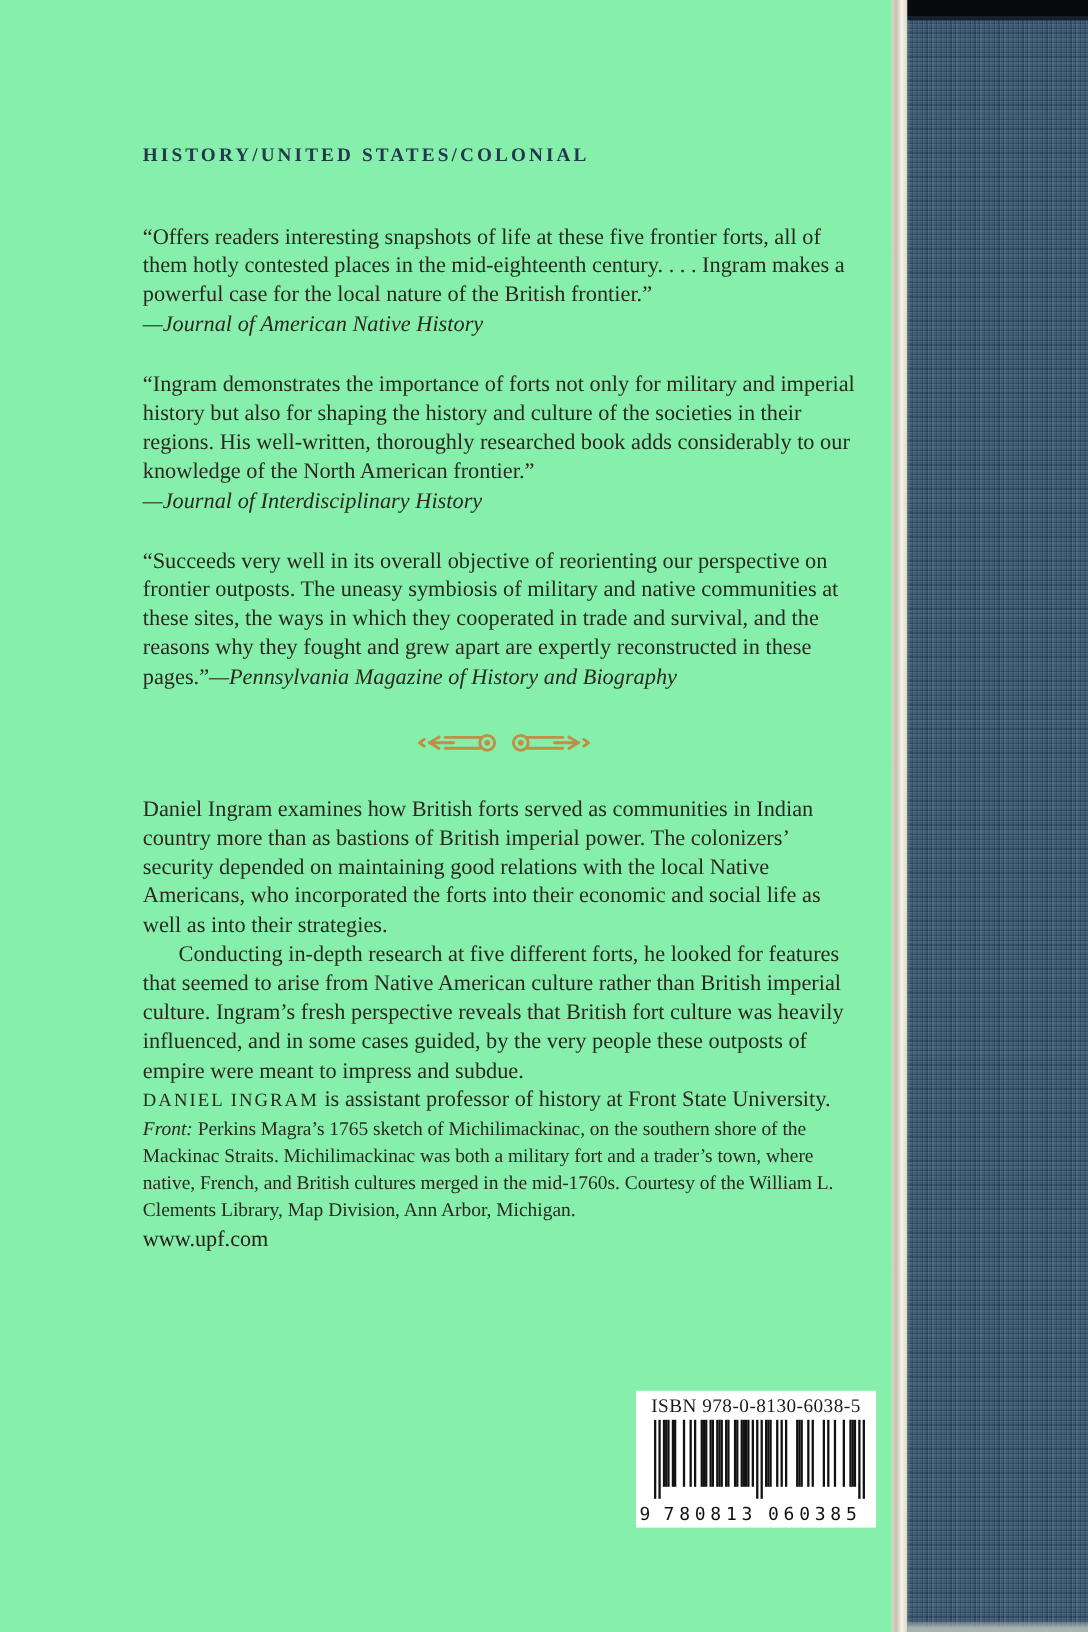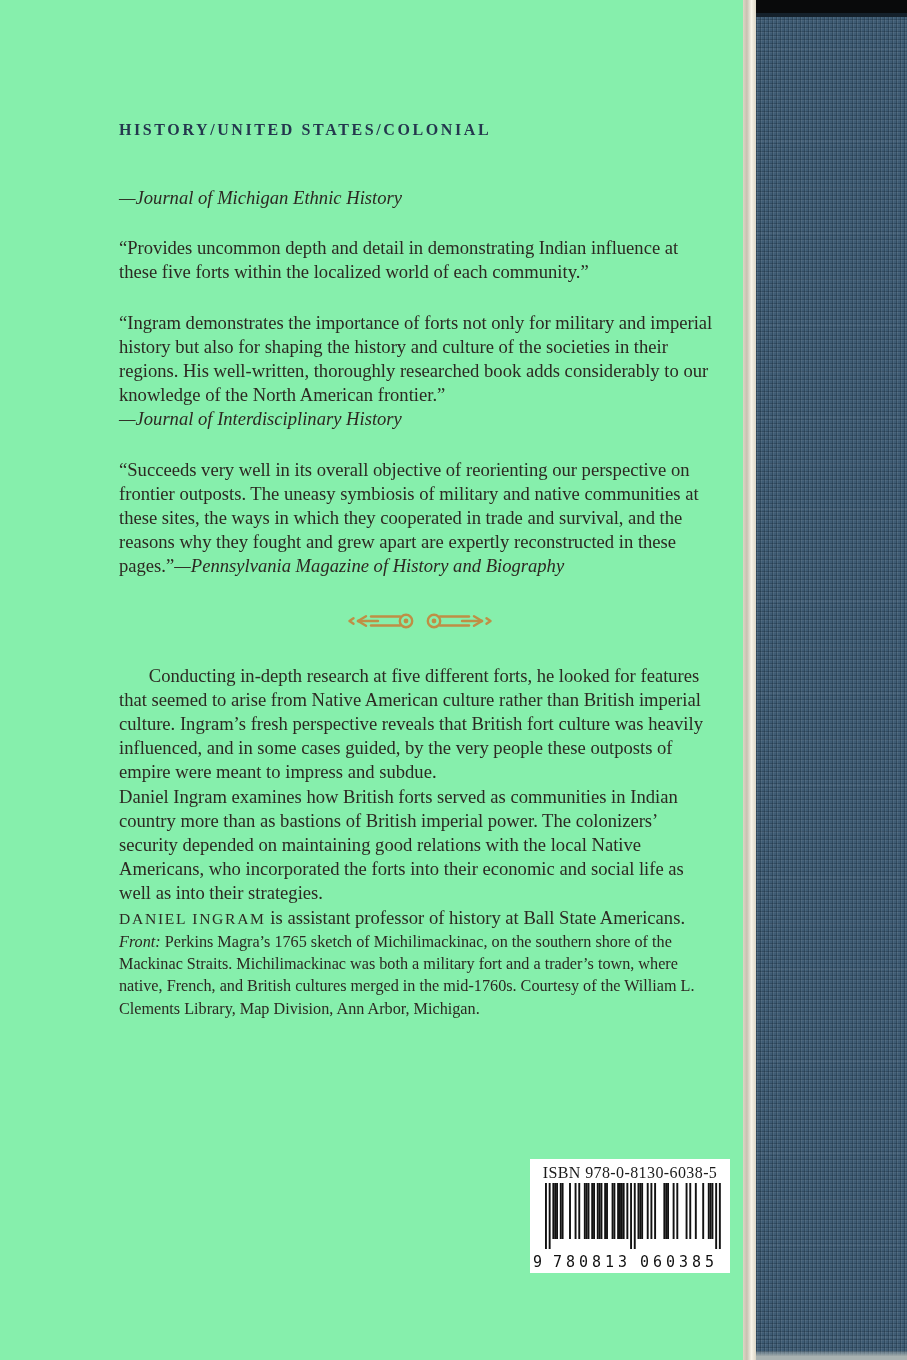--- a/index.html
+++ b/index.html
@@ -78,25 +78,25 @@
     <div class="spine-top"></div>
     <div class="spine-bottom"></div>
   </div>
   <div class="cover-edge"></div>
 
   <div class="content">
 
     <div class="category">HISTORY/UNITED STATES/COLONIAL</div>
 
     <div class="quote first">
-      <p class="qattr">—Journal of Michigan Ethnic History</p>
+      <p class="qtext">“Offers readers interesting snapshots of life at these five frontier forts, all of them hotly contested places in the mid-eighteenth century. . . . Ingram makes a powerful case for the local nature of the British frontier.”</p>
+      <p class="qattr">—Journal of American Native History</p>
     </div>
 
     <div class="quote">
-      <p class="qtext">“Provides uncommon depth and detail in demonstrating Indian influence at these five forts within the localized world of each community.”</p>
     </div>
 
     <div class="quote">
       <p class="qtext">“Ingram demonstrates the importance of forts not only for military and imperial history but also for shaping the history and culture of the societies in their regions. His well-written, thoroughly researched book adds considerably to our knowledge of the North American frontier.”</p>
       <p class="qattr">—Journal of Interdisciplinary History</p>
     </div>
 
     <div class="quote">
       <p class="qtext"><span>“Succeeds very well in its overall objective of reorienting our perspective on frontier outposts. The uneasy symbiosis of military and native communities at these sites, the ways in which they cooperated in trade and survival, and the reasons why they fought and grew apart are expertly reconstructed in these pages.”</span><span class="qattr-inline">—Pennsylvania Magazine of History and Biography</span></p>
     </div>
@@ -110,27 +110,28 @@
           <path d="M27 17.5 H56"></path>
           <path d="M14 13 H34"></path>
           <path d="M14 13 L22 8.2"></path>
           <path d="M14 13 L22 17.8"></path>
           <path d="M5.5 13 l4 -2.8 M5.5 13 l4 2.8"></path>
         </g>
         <use href="#fleur-left" transform="translate(152 0) scale(-1 1)"></use>
       </svg>
     </div>
 
+    <p class="desc">Daniel Ingram examines how British forts served as communities in Indian country more than as bastions of British imperial power. The colonizers’ security depended on maintaining good relations with the local Native Americans, who incorporated the forts into their economic and social life as well as into their strategies.</p>
     <p class="desc indent">Conducting in-depth research at five different forts, he looked for features that seemed to arise from Native American culture rather than British imperial culture. Ingram’s fresh perspective reveals that British fort culture was heavily influenced, and in some cases guided, by the very people these outposts of empire were meant to impress and subdue.</p>
-    <p class="desc">Daniel Ingram examines how British forts served as communities in Indian country more than as bastions of British imperial power. The colonizers’ security depended on maintaining good relations with the local Native Americans, who incorporated the forts into their economic and social life as well as into their strategies.</p>
 
-    <p class="author"><span class="smallcaps">DANIEL INGRAM</span><span> is assistant professor of history at Ball State Americans.</span></p>
+    <p class="author"><span class="smallcaps">DANIEL INGRAM</span><span> is assistant professor of history at Front State University.</span></p>
 
     <p class="credit"><em>Front:</em><span> Perkins Magra’s 1765 sketch of Michilimackinac, on the southern shore of the Mackinac Straits. Michilimackinac was both a military fort and a trader’s town, where native, French, and British cultures merged in the mid-1760s. Courtesy of the William L. Clements Library, Map Division, Ann Arbor, Michigan.</span></p>
 
+    <div class="website">www.upf.com</div>
   </div>
 
   <div class="barcode-box">
     <div class="isbn-label">ISBN 978-0-8130-6038-5</div>
     <svg class="barcode" width="200" height="88" viewBox="0 0 200 88">
       <g id="bars">
           <rect x="15.00" y="0" width="1.91" height="66" fill="#121212"></rect>
           <rect x="18.70" y="0" width="1.91" height="66" fill="#121212"></rect>
           <rect x="22.40" y="0" width="1.91" height="56" fill="#121212"></rect>
           <rect x="24.25" y="0" width="1.91" height="56" fill="#121212"></rect>

